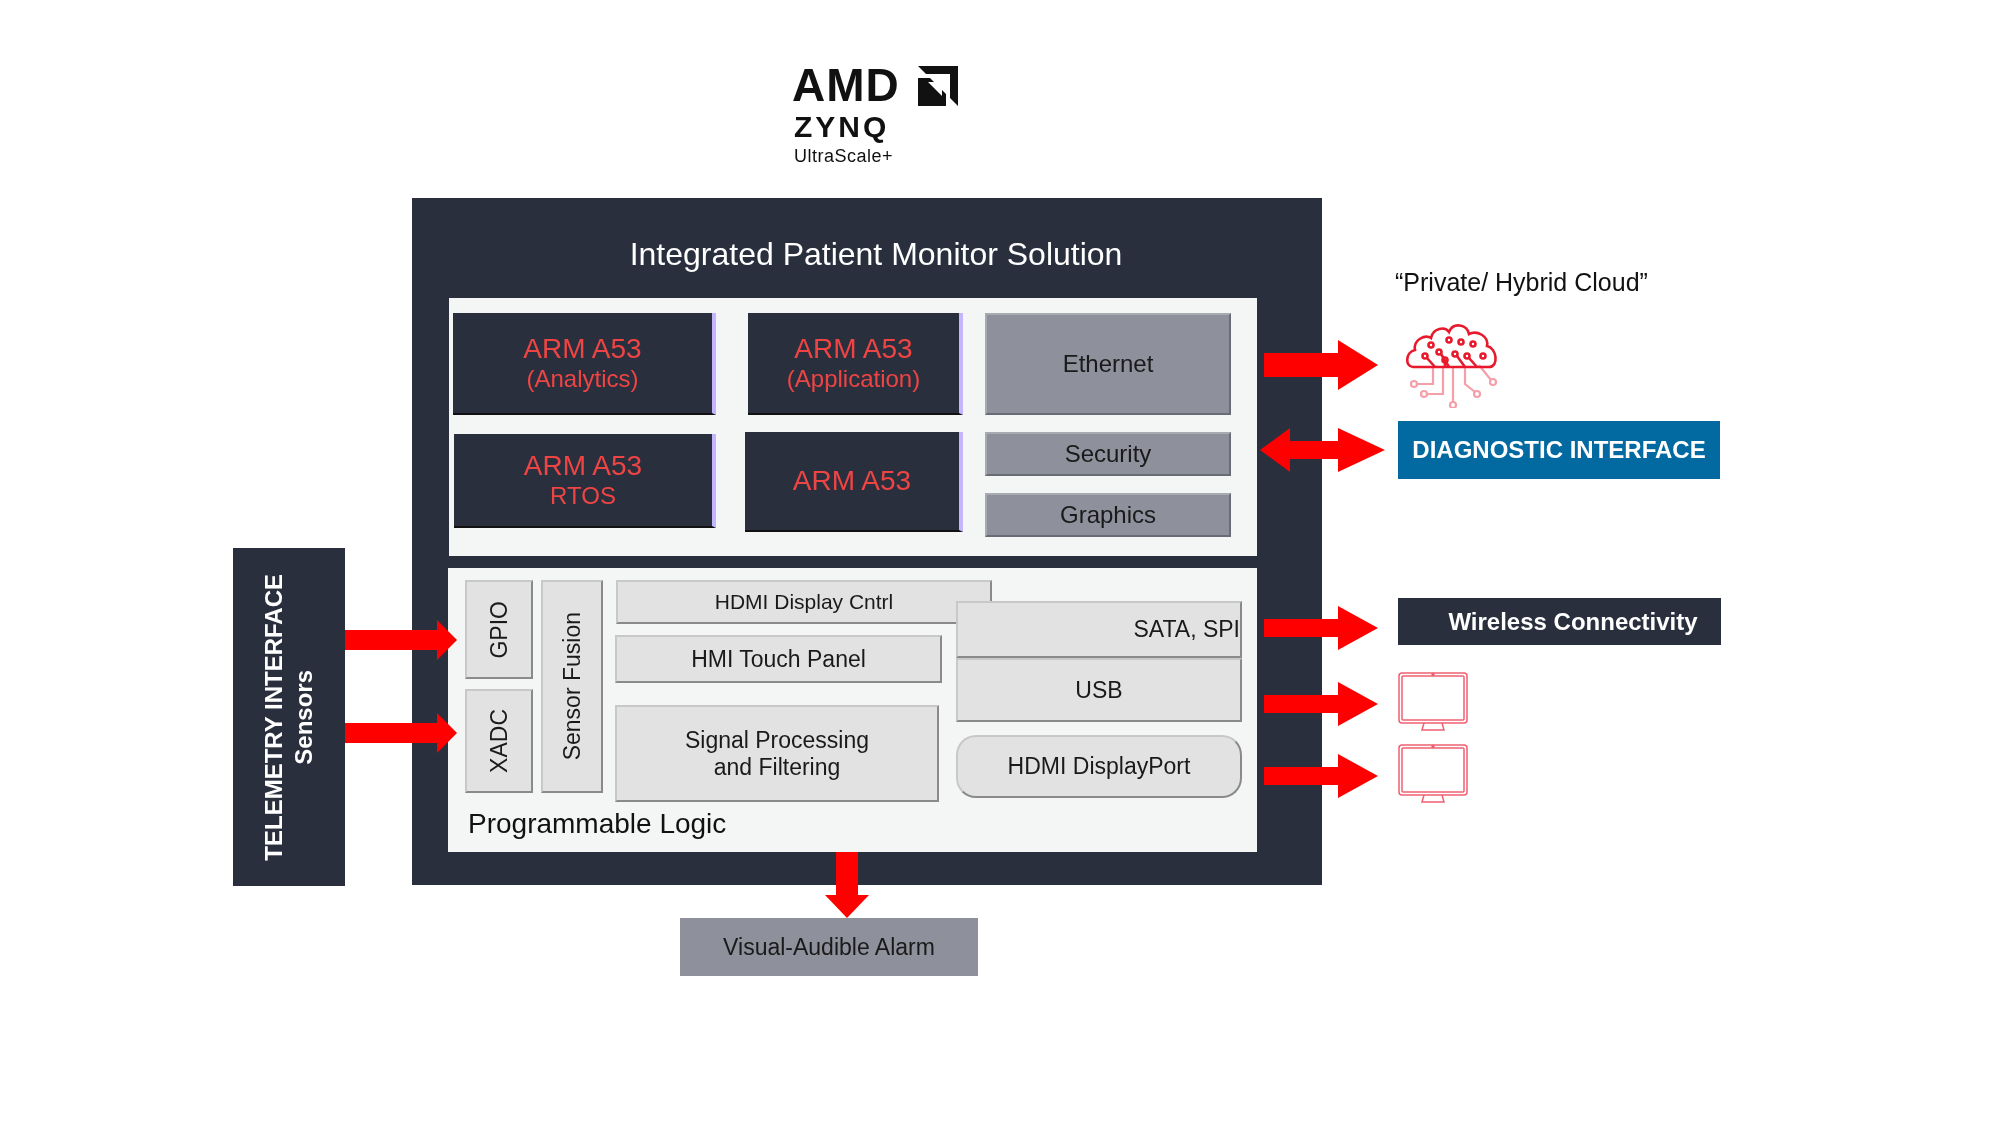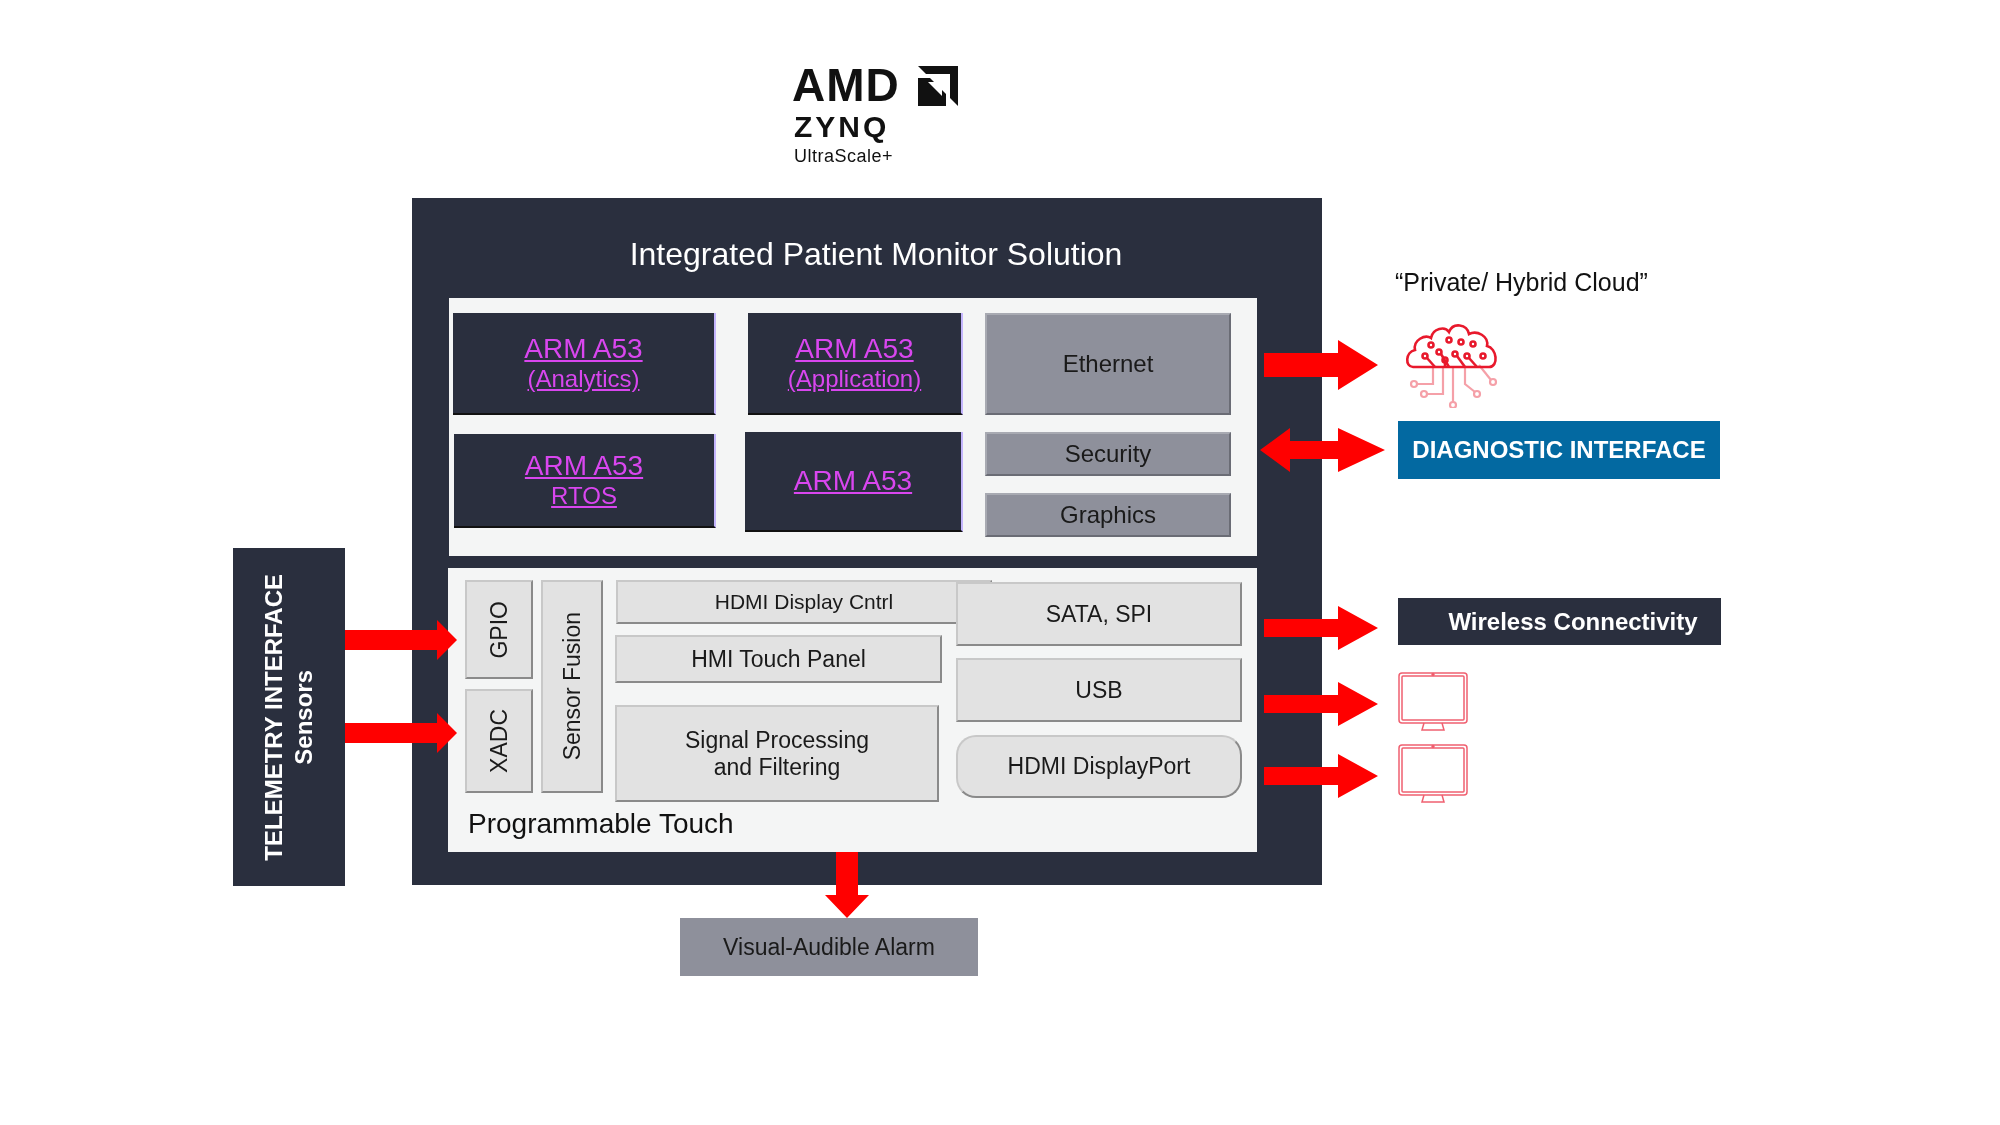--- a/index.html
+++ b/index.html
@@ -14,22 +14,22 @@
   .logo-zynq { left:794px; top:112px; font-weight:bold; font-size:30px; letter-spacing:3px; color:#111; line-height:1; }
   .logo-ultra { left:794px; top:147px; font-size:18px; color:#111; line-height:1; letter-spacing:0.5px; }
 
   
   .main { left:412px; top:198px; width:910px; height:687px; background:#2a2f3e; }
   .main-title { left:412px; top:236px; width:928px; text-align:center; color:#ffffff; font-size:32px; }
 
   .ps-panel { left:449px; top:298px; width:808px; height:258px; background:#f4f5f5; }
   .pl-panel { left:448px; top:568px; width:809px; height:284px; background:#f4f5f5; }
 
-  .arm { background:#2a2f3e; color:#d946ef; border-bottom:2px solid #111; border-right:2px solid #c4b5fd;
-         font-size:28px; line-height:1.15;text-decoration:underline; }
+  .arm { background:#2a2f3e; color:#ef4444; border-bottom:2px solid #111; border-right:4px solid #c4b5fd;
+         font-size:28px; line-height:1.15; }
   .arm .sub { font-size:24px; }
   .gray { background:#8e909b; color:#1a1a1a; font-size:24px; border:2px solid #6a6c75; border-top-color:#a8aab2; border-left-color:#a8aab2; }
   .light { background:#e2e2e2; color:#1a1a1a; font-size:23px; border:2px solid #8a8a8a; border-top-color:#c8c8c8; border-left-color:#c8c8c8; line-height:1.15; }
   .vert { writing-mode:vertical-rl; transform:rotate(180deg); }
 
   .pl-label { left:468px; top:808px; font-size:28px; color:#111; }
 
   .tele { left:233px; top:548px; width:112px; height:338px; background:#2a2f3e; color:#fff; }
   .tele-text { writing-mode:vertical-rl; transform:rotate(180deg); font-weight:bold; font-size:24px; line-height:1.25; text-align:center; }
 
@@ -106,31 +106,31 @@
   <span>HDMI Display Cntrl</span>
 </div>
 <div class="abs light center" style="left:615px;top:635px;width:327px;height:48px;">
   <span>HMI Touch Panel</span>
 </div>
 <div class="abs light center" style="left:615px;top:697px;width:324px;height:97px;margin-top:8px;">
   <span>Signal Processing</span>
   <span>and Filtering</span>
 </div>
 
-<div class="abs light center" style="left:956px;top:582px;width:286px;height:64px;">
+<div class="abs light center" style="left:956px;top:601px;width:286px;height:57px;align-items:flex-end;">
   <span>SATA, SPI</span>
 </div>
 <div class="abs light center" style="left:956px;top:658px;width:286px;height:64px;">
   <span>USB</span>
 </div>
 <div class="abs light center" style="left:956px;top:735px;width:286px;height:63px;border-radius:20px;">
   <span>HDMI DisplayPort</span>
 </div>
 
-<div class="abs pl-label">Programmable Touch</div>
+<div class="abs pl-label">Programmable Logic</div>
 
 <div class="abs cloud-label">“Private/ Hybrid Cloud”</div>
 <svg class="abs" style="left:1405px;top:312px;width:95px;height:96px;" viewBox="0 0 95 96">
   <g fill="none" stroke="#f5a0a8" stroke-width="2.2">
     <path d="M28 55 V72 H12"></path>
       <circle cx="9" cy="72" r="3"></circle>
     <path d="M38 55 V82 H22"></path>
       <circle cx="19" cy="82" r="3"></circle>
     <path d="M48 55 V90"></path>
       <circle cx="48" cy="93" r="3"></circle>

